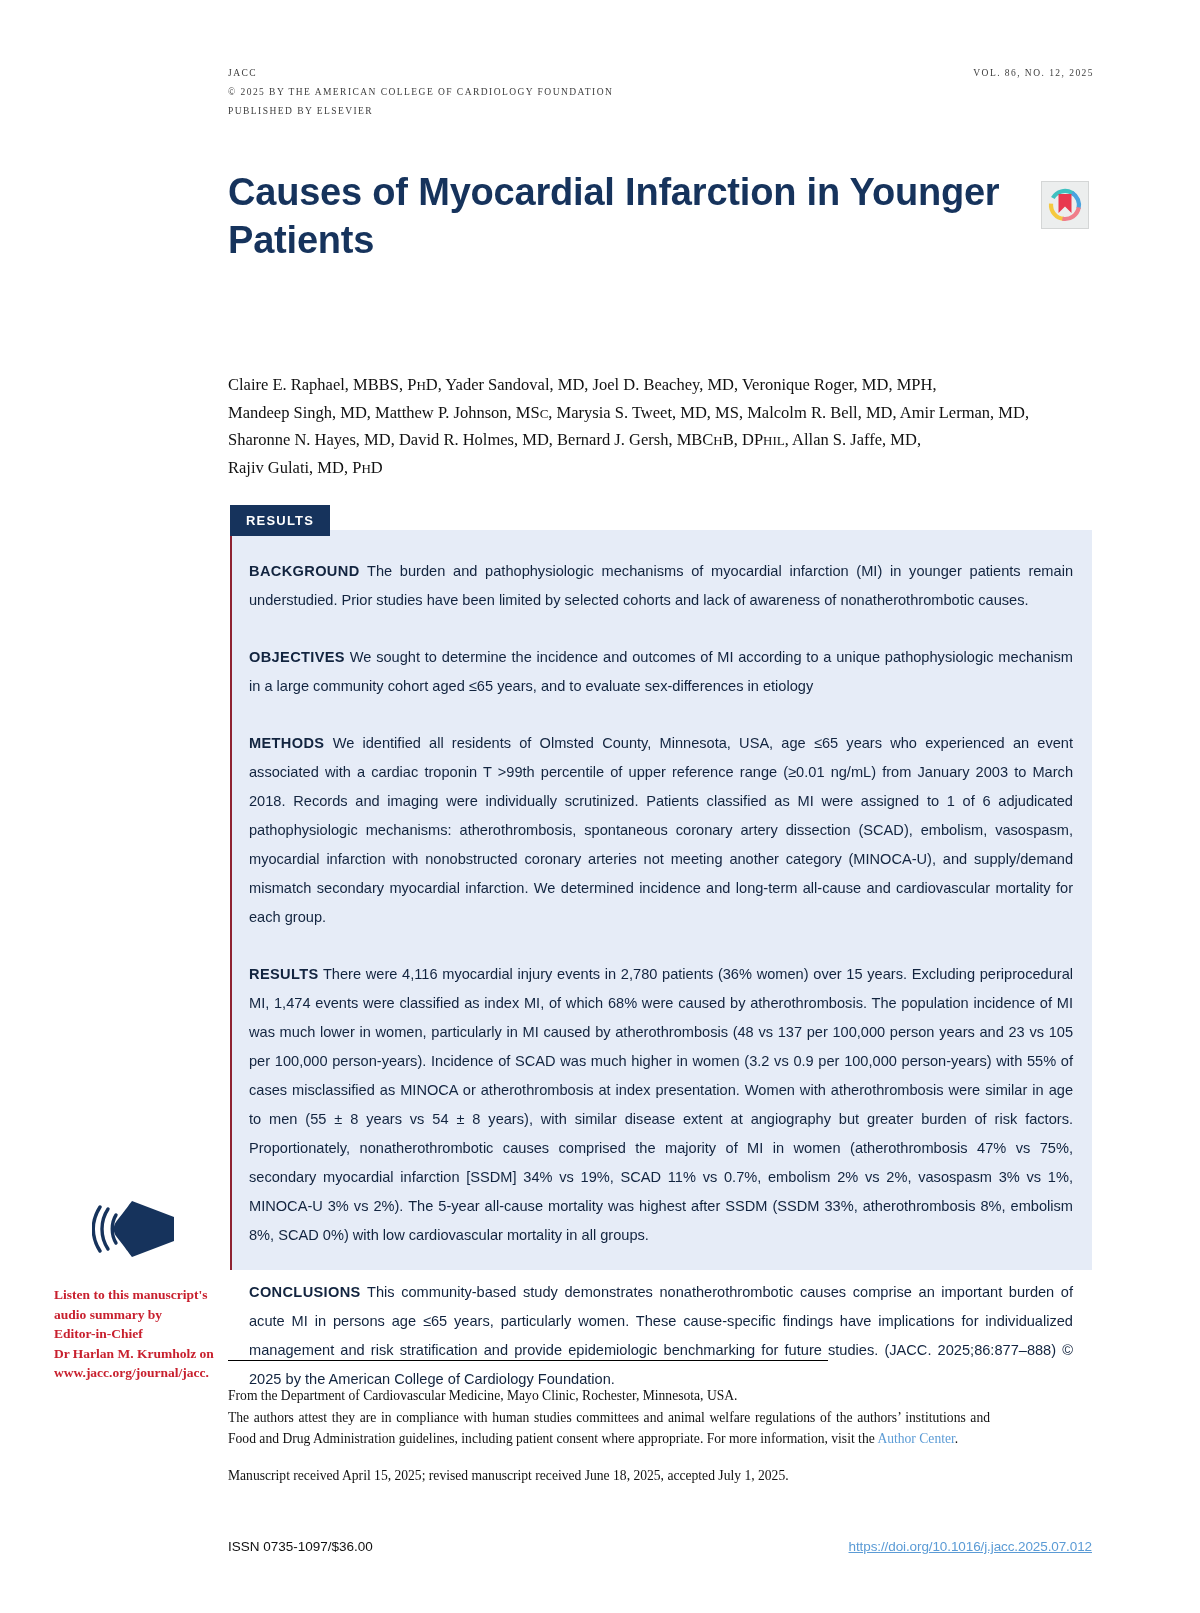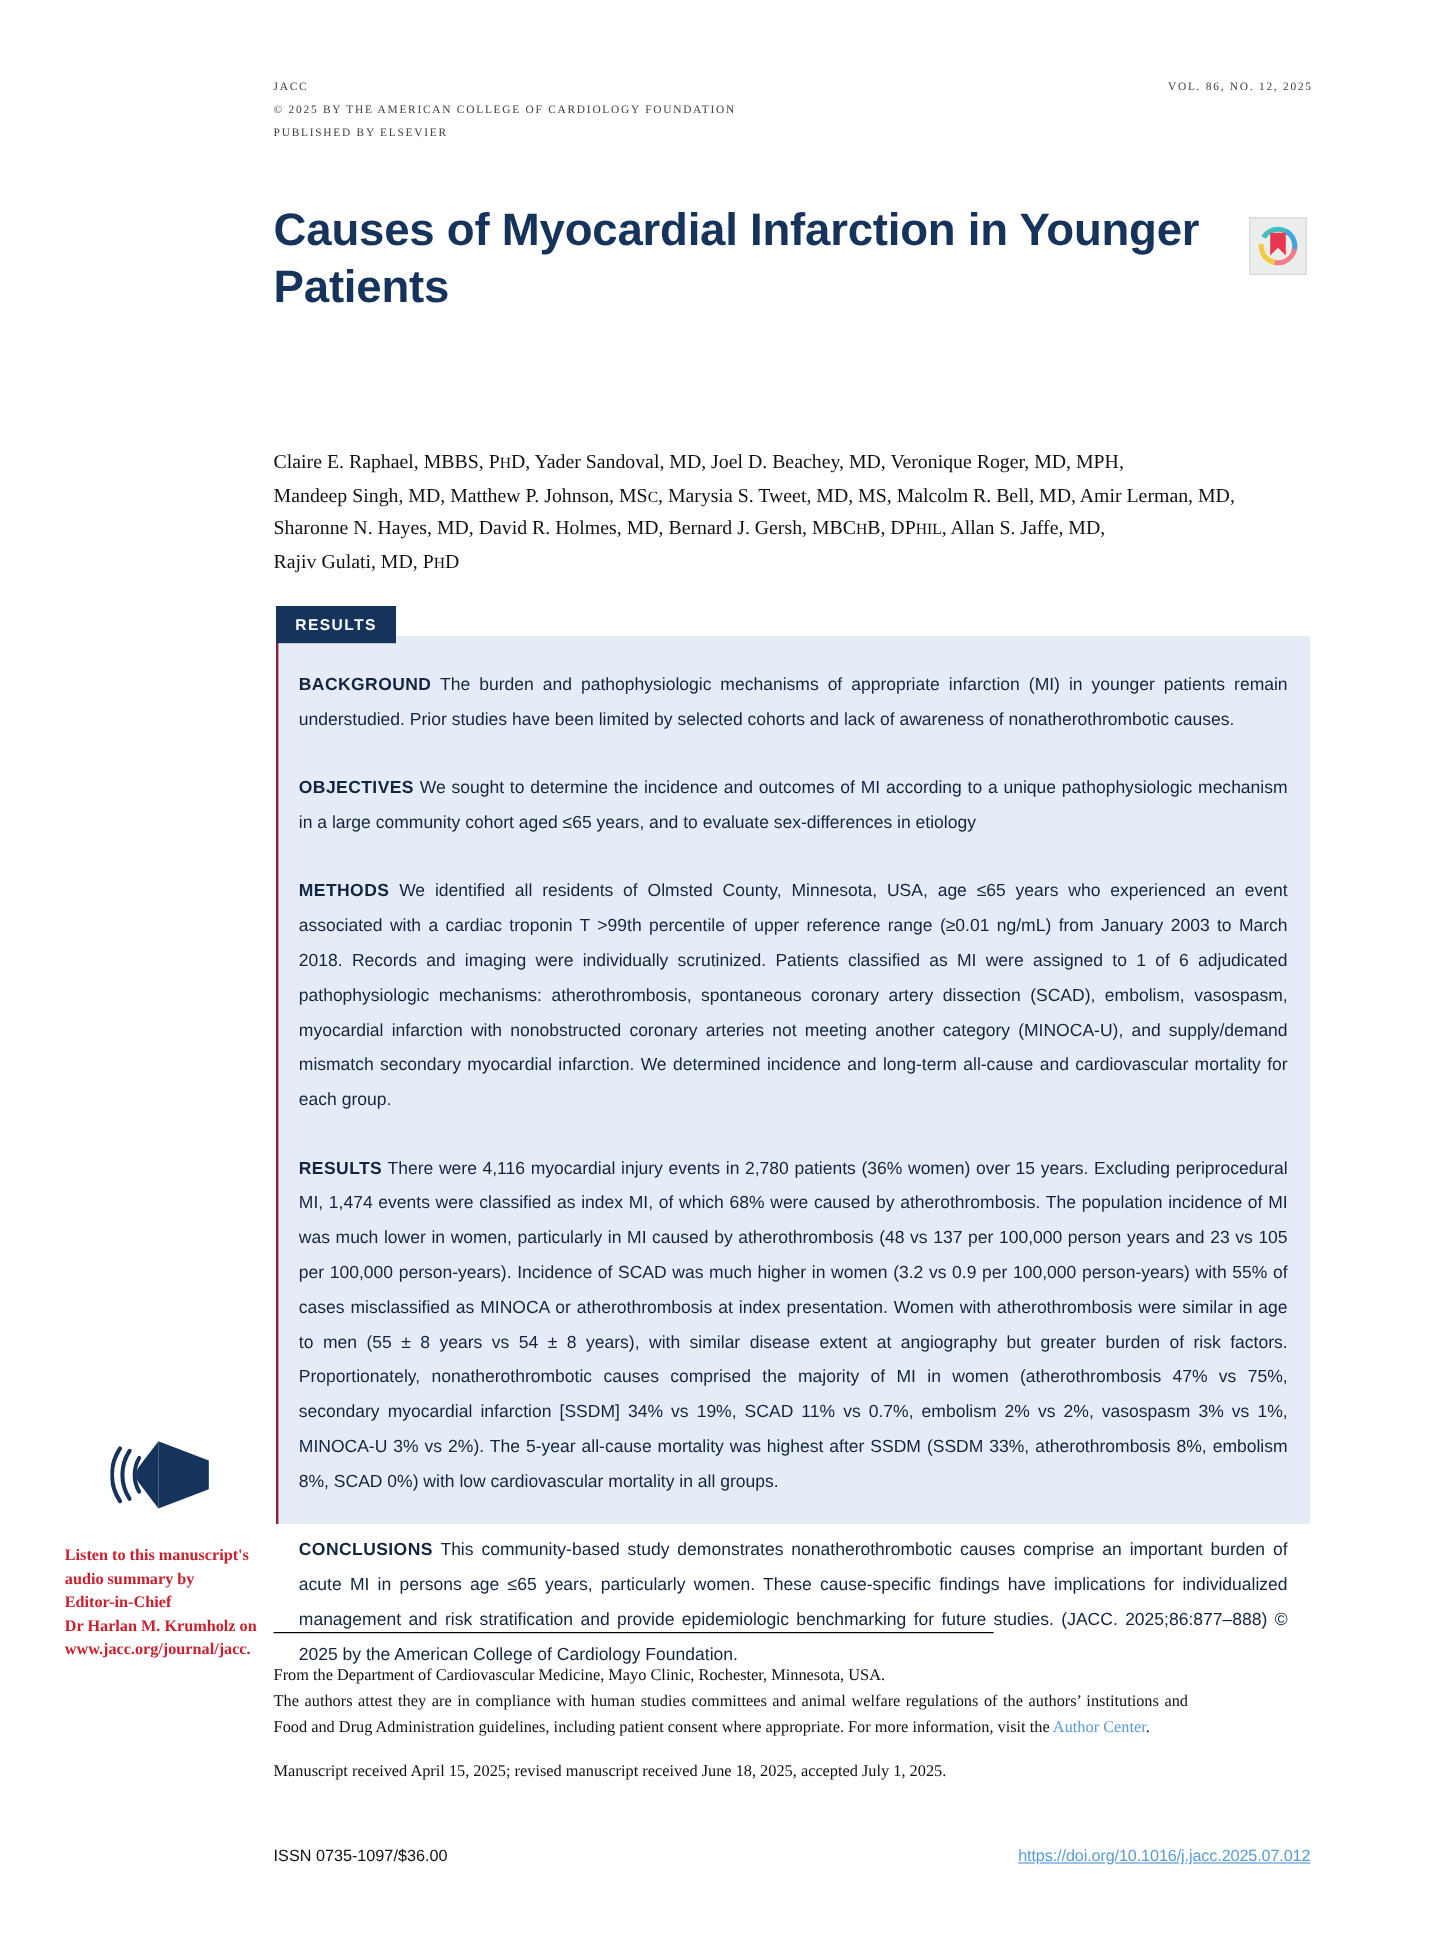--- a/index.html
+++ b/index.html
@@ -249,21 +249,21 @@
     <span>Sharonne N. Hayes, MD, David R. Holmes, MD, Bernard J. Gersh, MBC<span class="sc">h</span>B, DP<span class="sc">hil</span>, Allan S. Jaffe, MD,</span><br>
     <span>Rajiv Gulati, MD, P<span class="sc">h</span>D</span>
   </div>
 
   <div class="abstract-tab">RESULTS</div>
   <div class="abstract-box"></div>
 
   <div class="abstract-body">
     <p class="abs-para">
       <span class="abs-label">BACKGROUND</span>
-      <span>The burden and pathophysiologic mechanisms of appropriate infarction (MI) in younger patients remain understudied. Prior studies have been limited by selected cohorts and lack of awareness of nonatherothrombotic causes.</span>
+      <span>The burden and pathophysiologic mechanisms of myocardial infarction (MI) in younger patients remain understudied. Prior studies have been limited by selected cohorts and lack of awareness of nonatherothrombotic causes.</span>
     </p>
     <p class="abs-para">
       <span class="abs-label">OBJECTIVES</span>
       <span>We sought to determine the incidence and outcomes of MI according to a unique pathophysiologic mechanism in a large community cohort aged ≤65 years, and to evaluate sex-differences in etiology</span>
     </p>
     <p class="abs-para">
       <span class="abs-label">METHODS</span>
       <span>We identified all residents of Olmsted County, Minnesota, USA, age ≤65 years who experienced an event associated with a cardiac troponin T &gt;99th percentile of upper reference range (≥0.01 ng/mL) from January 2003 to March 2018. Records and imaging were individually scrutinized. Patients classified as MI were assigned to 1 of 6 adjudicated pathophysiologic mechanisms: atherothrombosis, spontaneous coronary artery dissection (SCAD), embolism, vasospasm, myocardial infarction with nonobstructed coronary arteries not meeting another category (MINOCA-U), and supply/demand mismatch secondary myocardial infarction. We determined incidence and long-term all-cause and cardiovascular mortality for each group.</span>
     </p>
     <p class="abs-para">

